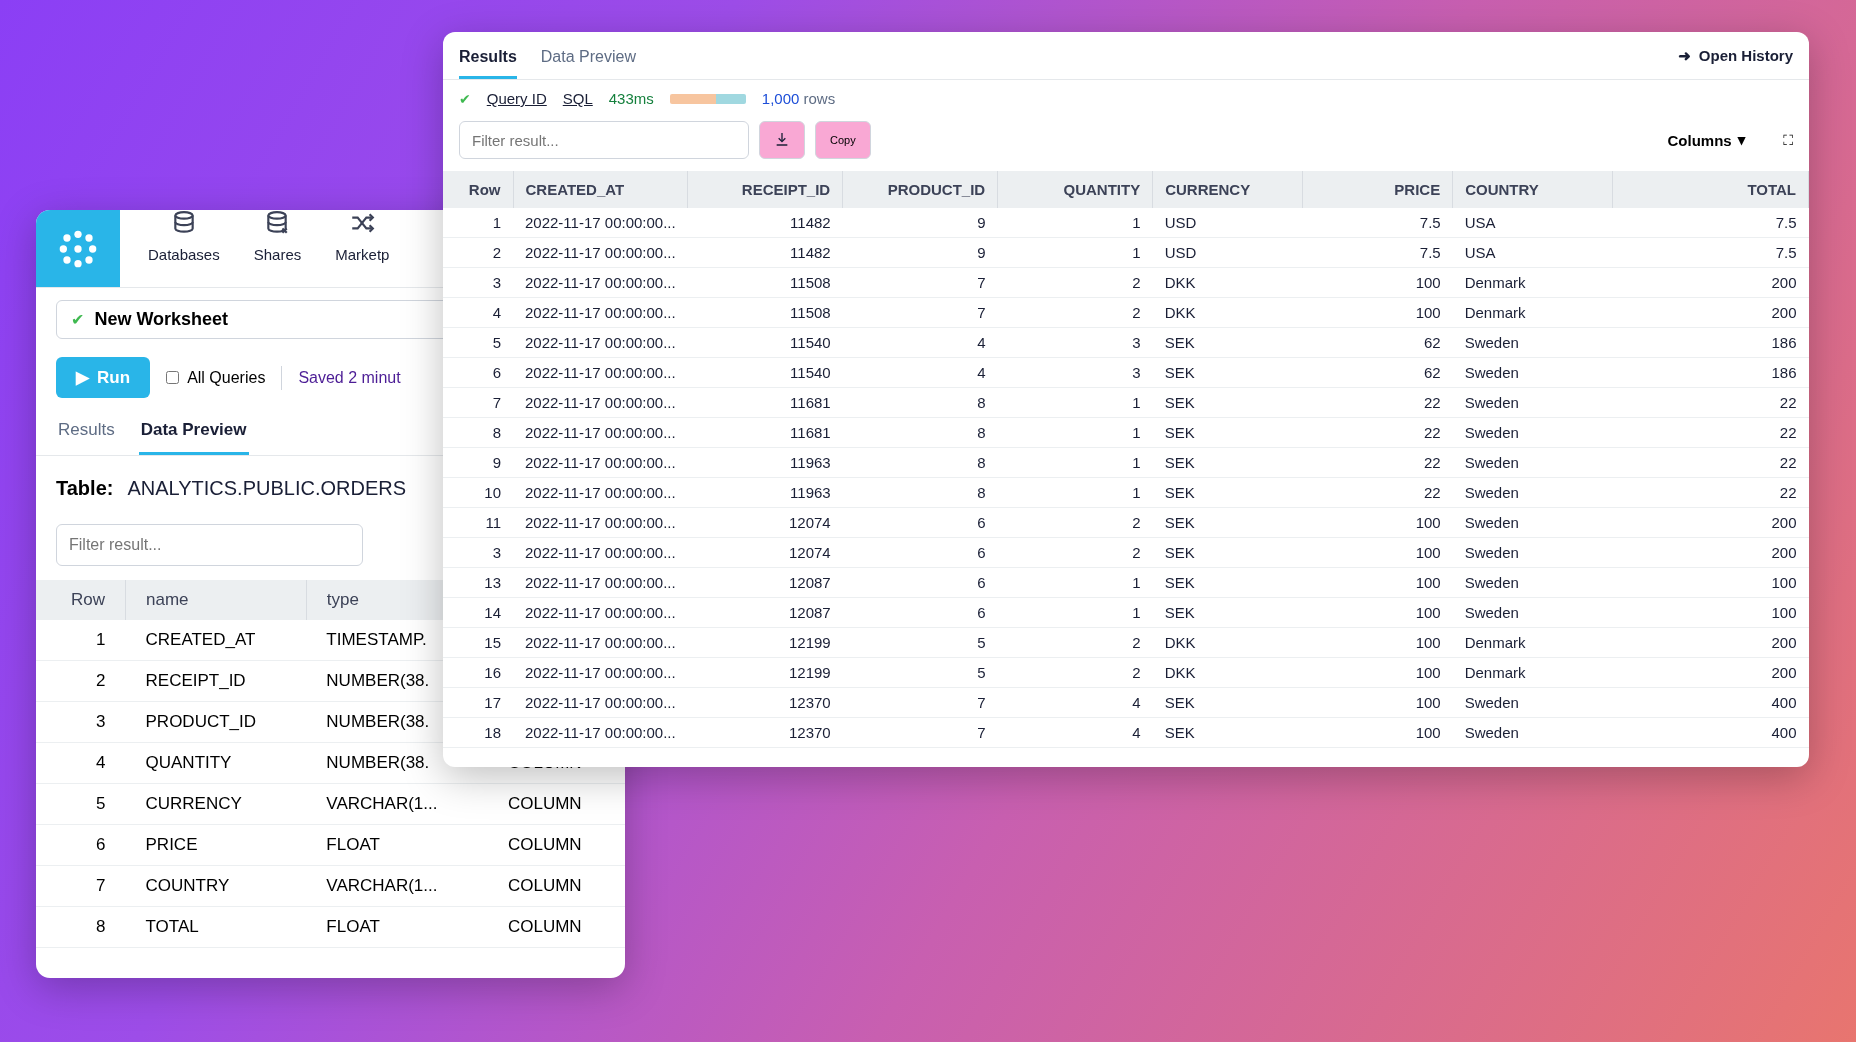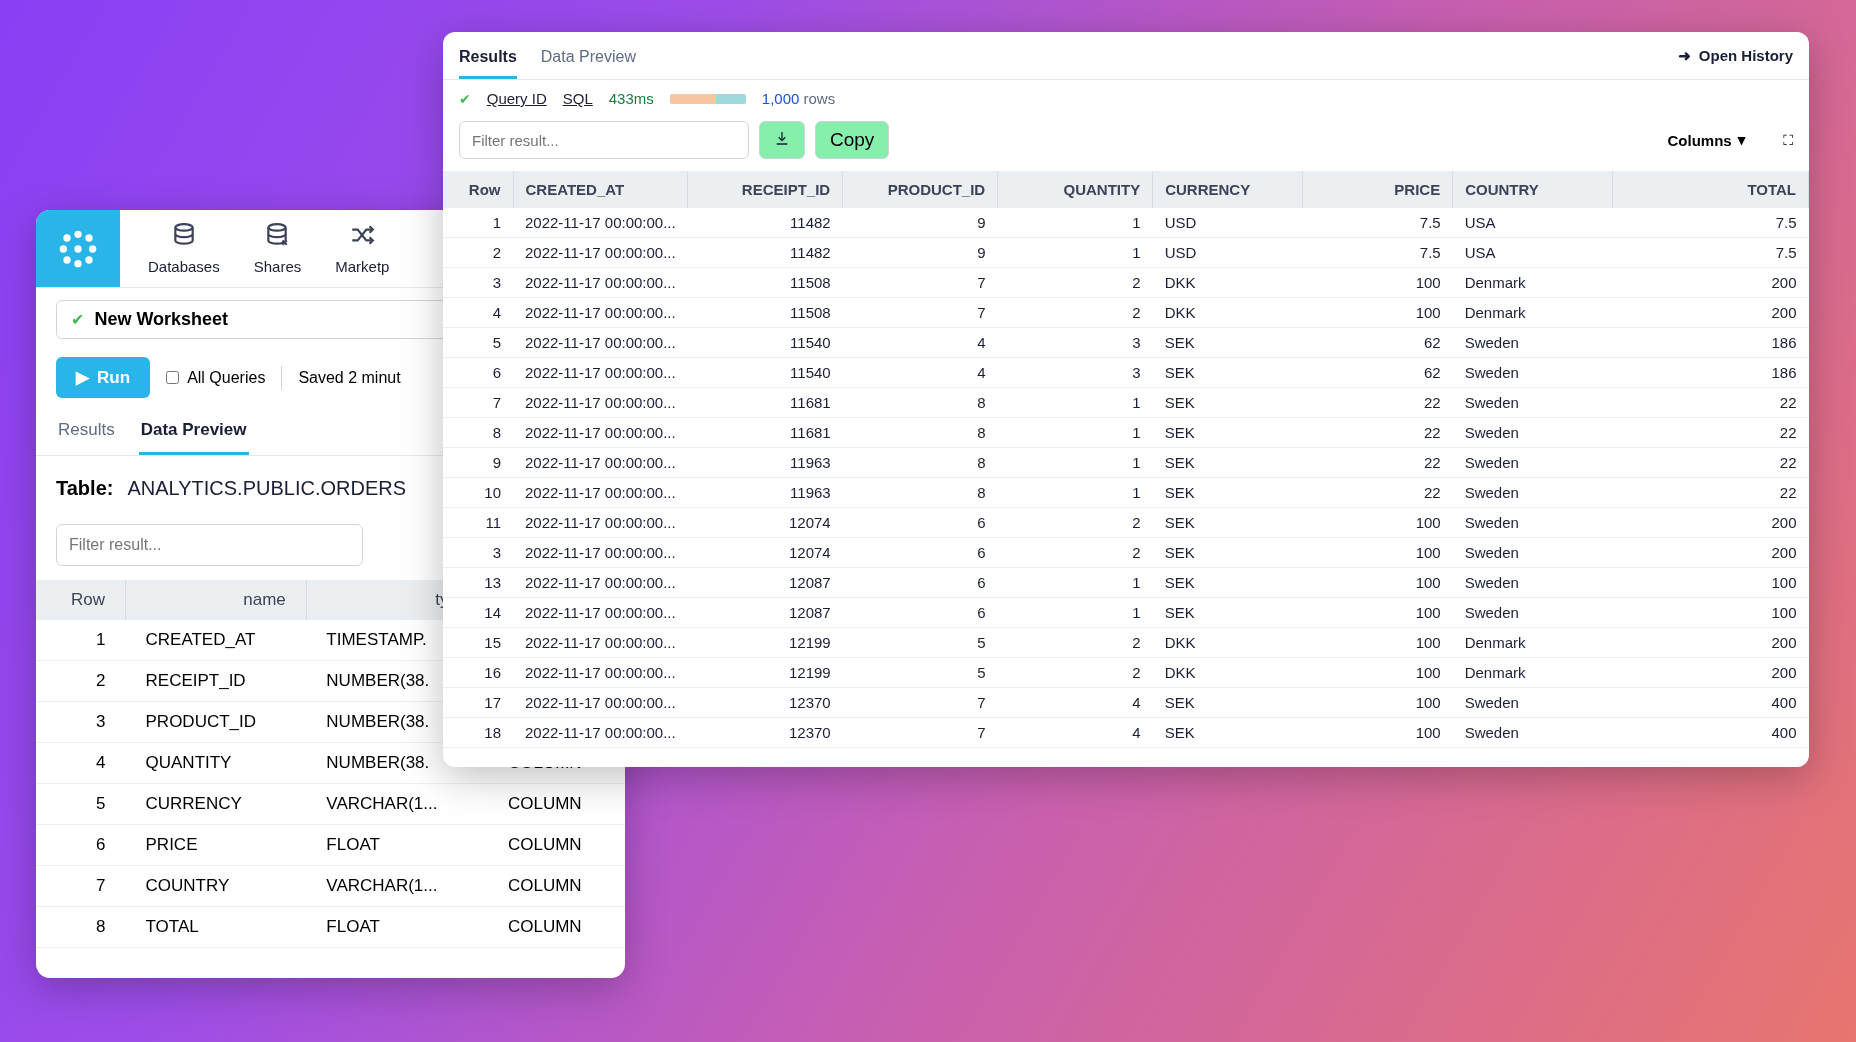--- a/index.html
+++ b/index.html
@@ -81,22 +81,22 @@
   border-radius: 6px;
   padding: 0 12px;
   font-size: 15px;
 }
 .rp-btn {
   height: 38px;
   min-width: 38px;
   padding: 4px 14px;
   border: 1px solid #d0d5dd;
   border-radius: 6px;
-  background: #86efac;
-  font-size: 19px;
+  background: #f9a8d4;
+  font-size: 11px;
   cursor: pointer;
   display: flex;
   align-items: center;
   justify-content: center;
 }
 .rp-controls-spacer { flex: 1; }
 .rp-columns {
   display: flex;
   align-items: center;
   gap: 6px;
@@ -143,21 +143,21 @@
   height: 768px;
   background: #fff;
   border-radius: 14px;
   box-shadow: 0 10px 40px rgba(0,0,0,0.25);
   display: flex;
   flex-direction: column;
   overflow: hidden;
 }
 .wp-nav {
   display: flex;
-  align-items: center;
+  align-items: flex-start;
   height: 78px;
   border-bottom: 1px solid #e5e8eb;
 }
 .wp-logo {
   width: 84px;
   height: 100%;
   background: #29b5e8;
   display: flex;
   align-items: center;
   justify-content: center;
@@ -207,21 +207,21 @@
   padding: 10px 20px;
   font-size: 17px;
   font-weight: 600;
   display: flex;
   align-items: center;
   gap: 8px;
   cursor: pointer;
 }
 .wp-cb { display: flex; align-items: center; gap: 8px; }
 .wp-sep { width: 1px; height: 24px; background: #d0d5dd; }
-.wp-saved { color: #000000; }
+.wp-saved { color: #4c1d95; }
 
 .wp-tabs {
   display: flex;
   border-bottom: 1px solid #e5e8eb;
   padding: 0 20px;
   font-size: 17px;
 }
 .wp-tab { padding: 8px 2px 12px; margin-right: 22px; cursor: pointer; color: #5e6c84; border-bottom: 3px solid transparent; }
 .wp-tab.active { font-weight: 700; color: #1a1f36; border-bottom-color: #29b5e8; }
 
@@ -235,21 +235,21 @@
 .wp-schema {
   width: 100%;
   border-collapse: collapse;
   font-size: 17px;
 }
 .wp-schema th {
   background: #eceff1;
   color: #3c4257;
   font-weight: 400;
   padding: 10px 20px;
-  text-align: right;
+  text-align: left;
   border-right: 1px solid #d8dce1;
 }
 .wp-schema th.num { text-align: right; }
 .wp-schema td { padding: 10px 20px; border-bottom: 1px solid #eceff1; white-space: nowrap; }
 .wp-schema td.num { text-align: right; }
 </style>
 </head>
 <body>
 
 <div class="worksheet-panel">

